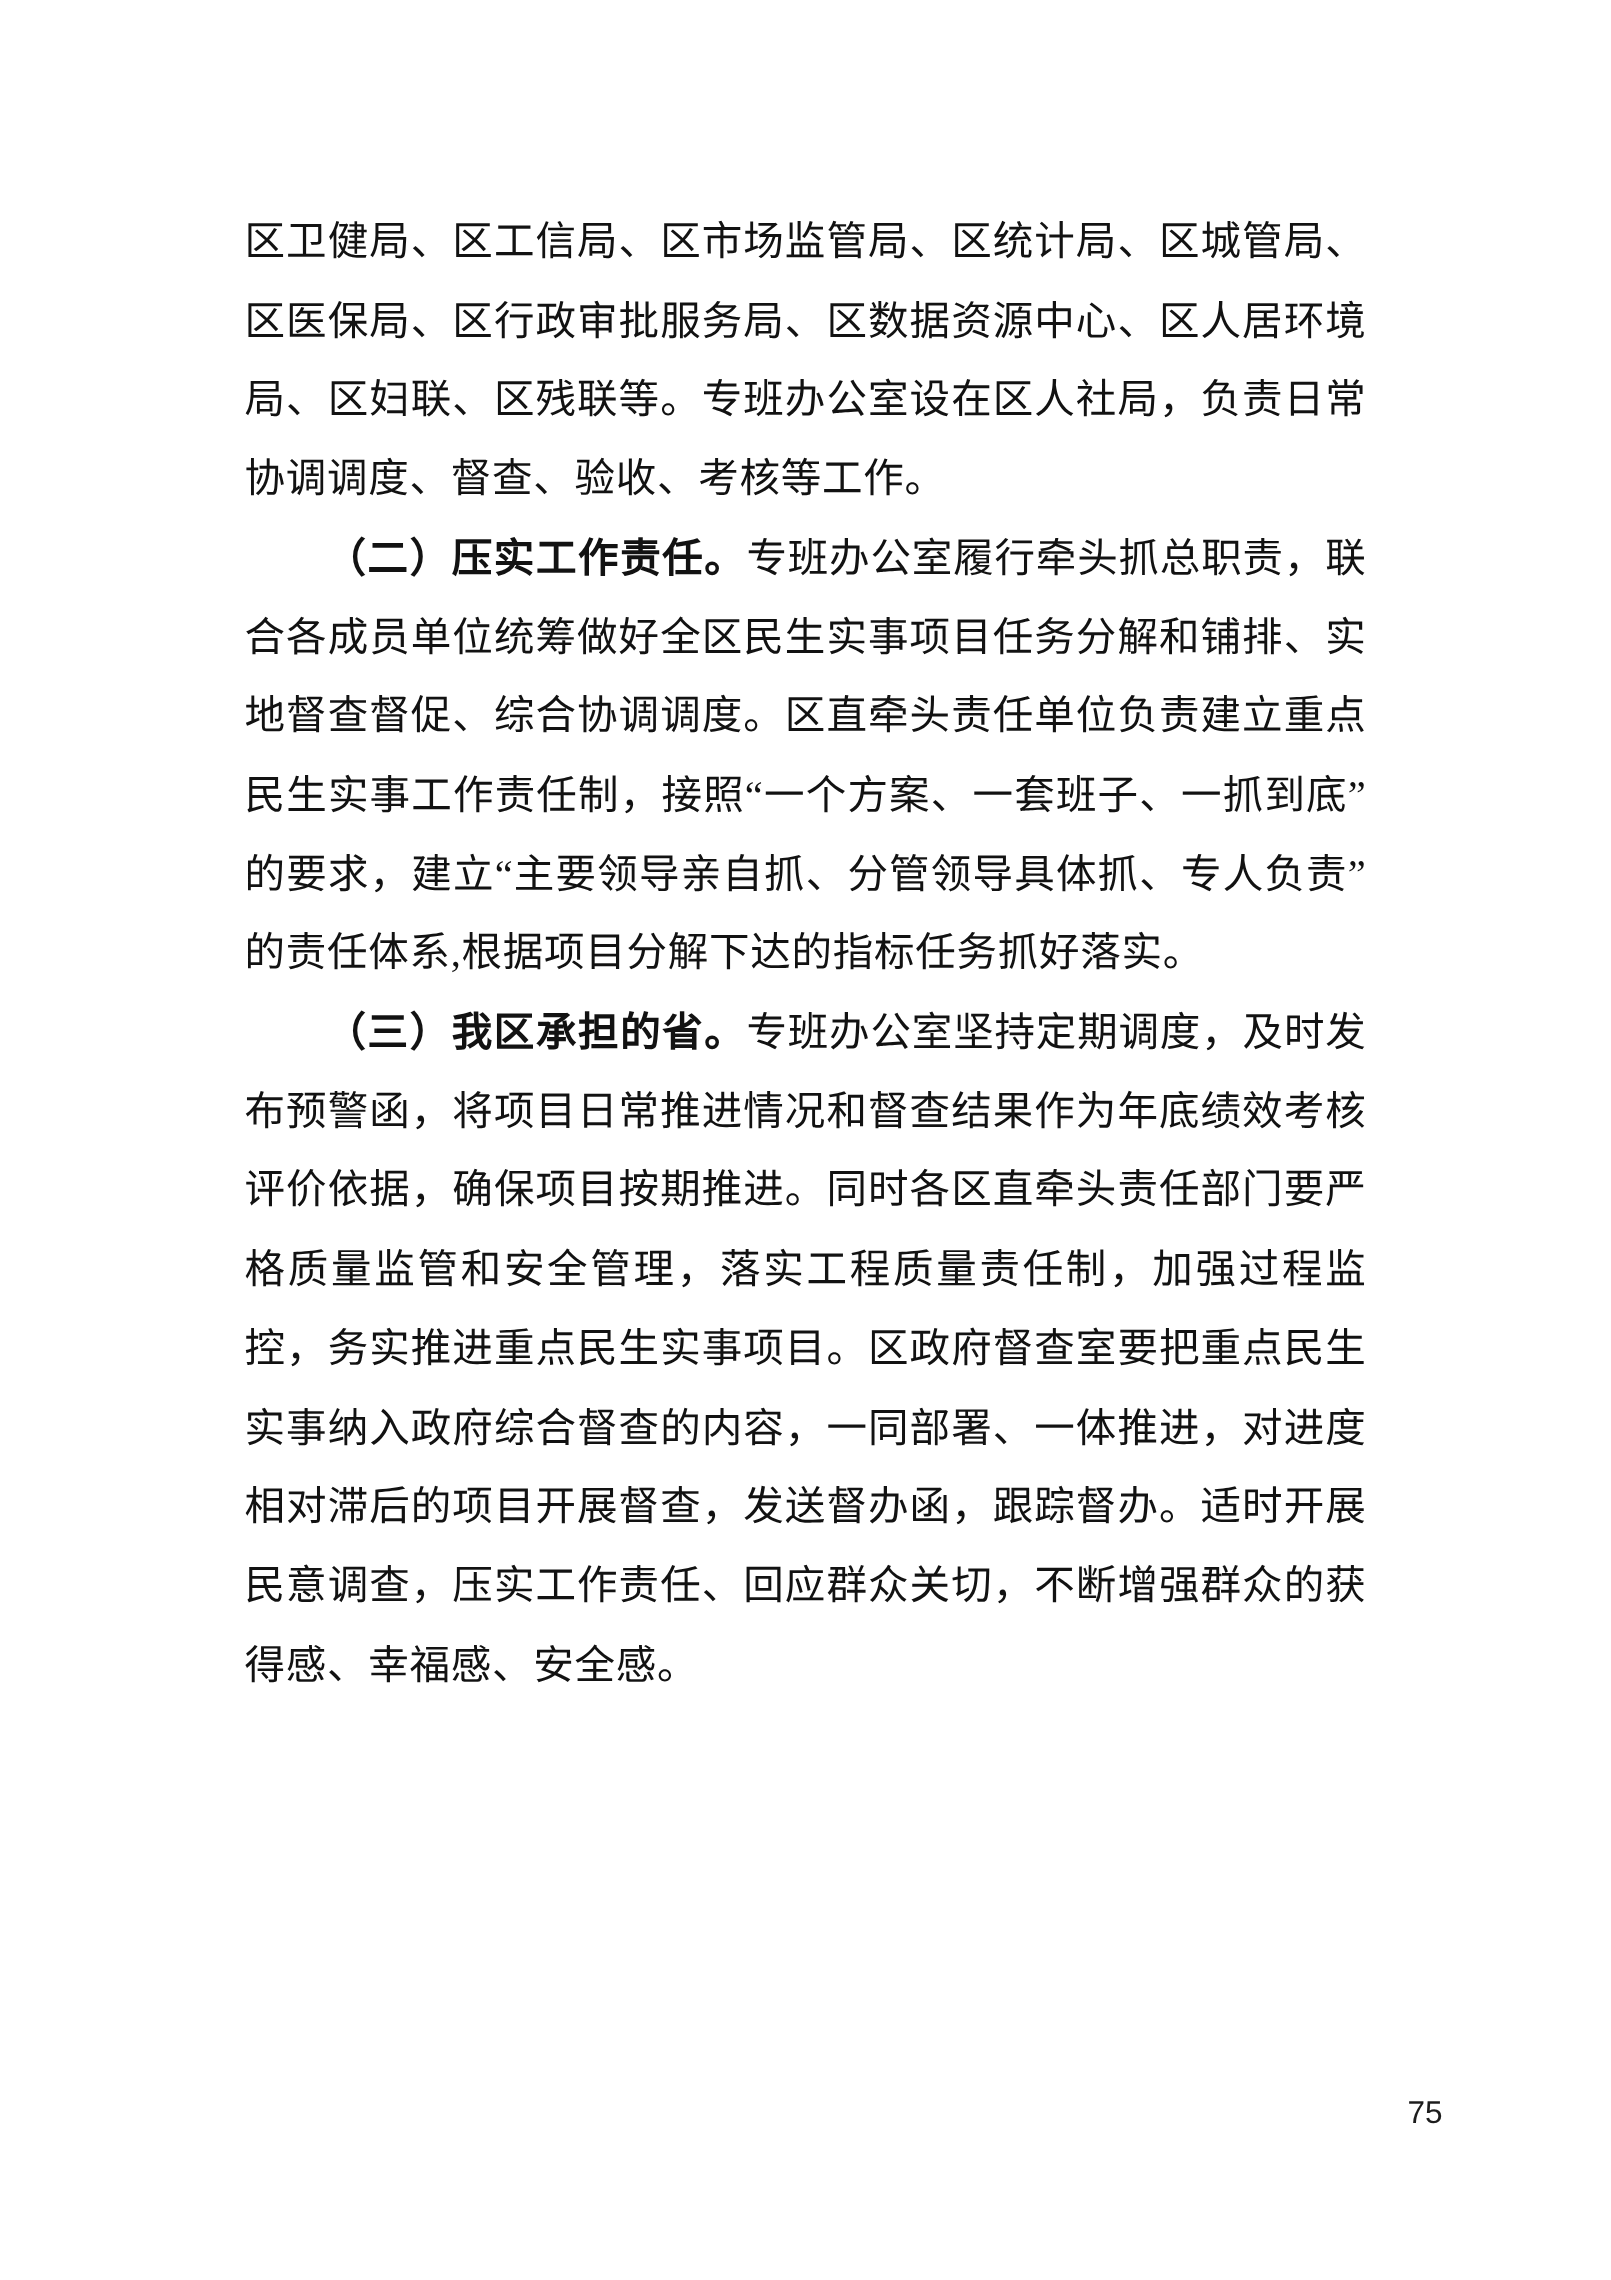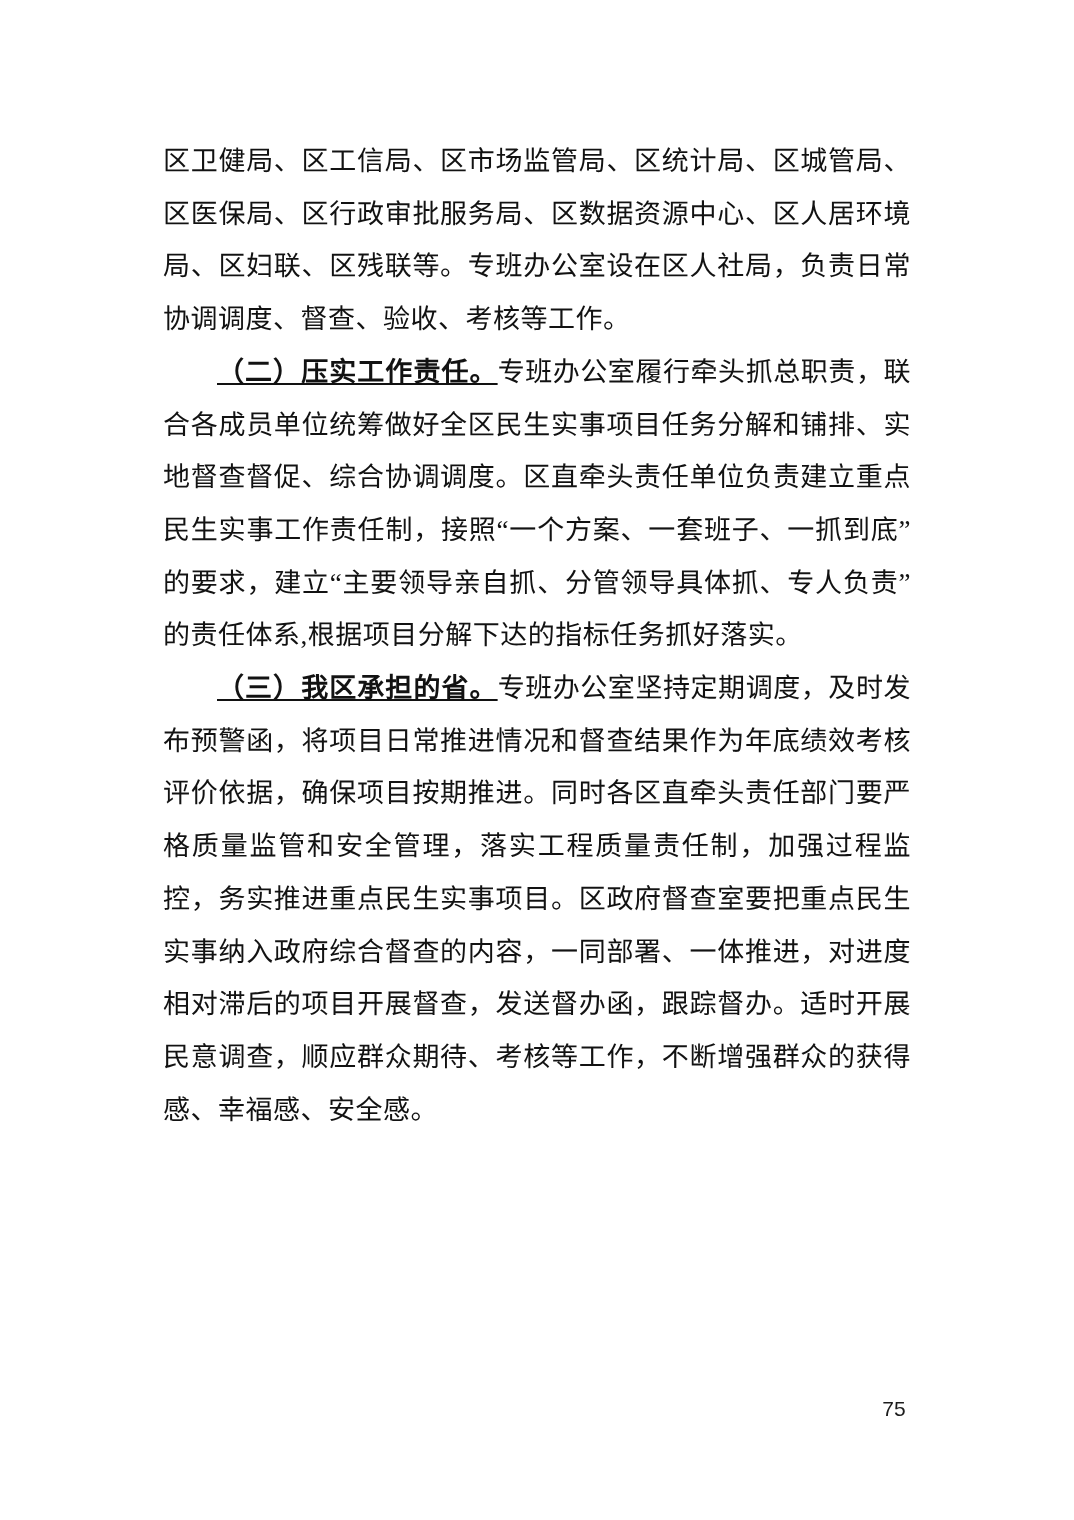--- a/index.html
+++ b/index.html
@@ -31,46 +31,45 @@
     letter-spacing: 0.5px;
     font-weight: 400;
     word-break: break-all;
   }
   .para.indent {
     text-indent: 2em;
   }
   .section-lead {
     font-weight: 700;
     letter-spacing: 1px;
-    text-decoration: underline;
   }
   .note-para {
     margin-top: 52.7px;
   }
   .page-number {
     position: absolute;
     top: 1394px;
-    left: 864px;
+    left: 920px;
     width: 60px;
     font-family: "Liberation Sans", "DejaVu Sans", sans-serif;
     font-size: 21px;
     line-height: 30px;
     color: #1c1c1c;
     text-align: center;
   }
 </style>
 </head>
 <body>
 
 <div class="page">
   <div class="text-block">
 
     <p class="para">区卫健局、区工信局、区市场监管局、区统计局、区城管局、区医保局、区行政审批服务局、区数据资源中心、区人居环境局、区妇联、区残联等。专班办公室设在区人社局，负责日常协调调度、督查、验收、考核等工作。</p>
 
     <p class="para indent"><span class="section-lead">（二）压实工作责任。</span><span>专班办公室履行牵头抓总职责，联合各成员单位统筹做好全区民生实事项目任务分解和铺排、实地督查督促、综合协调调度。区直牵头责任单位负责建立重点民生实事工作责任制，接照“一个方案、一套班子、一抓到底”的要求，建立“主要领导亲自抓、分管领导具体抓、专人负责”的责任体系,根据项目分解下达的指标任务抓好落实。</span></p>
 
-    <p class="para indent"><span class="section-lead">（三）我区承担的省。</span><span>专班办公室坚持定期调度，及时发布预警函，将项目日常推进情况和督查结果作为年底绩效考核评价依据，确保项目按期推进。同时各区直牵头责任部门要严格质量监管和安全管理，落实工程质量责任制，加强过程监控，务实推进重点民生实事项目。区政府督查室要把重点民生实事纳入政府综合督查的内容，一同部署、一体推进，对进度相对滞后的项目开展督查，发送督办函，跟踪督办。适时开展民意调查，顺应群众期待、考核等工作，不断增强群众的获得感、幸福感、安全感。</span></p>
+    <p class="para indent"><span class="section-lead">（三）我区承担的省。</span><span>专班办公室坚持定期调度，及时发布预警函，将项目日常推进情况和督查结果作为年底绩效考核评价依据，确保项目按期推进。同时各区直牵头责任部门要严格质量监管和安全管理，落实工程质量责任制，加强过程监控，务实推进重点民生实事项目。区政府督查室要把重点民生实事纳入政府综合督查的内容，一同部署、一体推进，对进度相对滞后的项目开展督查，发送督办函，跟踪督办。适时开展民意调查，压实工作责任、回应群众关切，不断增强群众的获得感、幸福感、安全感。</span></p>
 
 
   </div>
 
   <div class="page-number">75</div>
 </div>
 
 </body></html>

